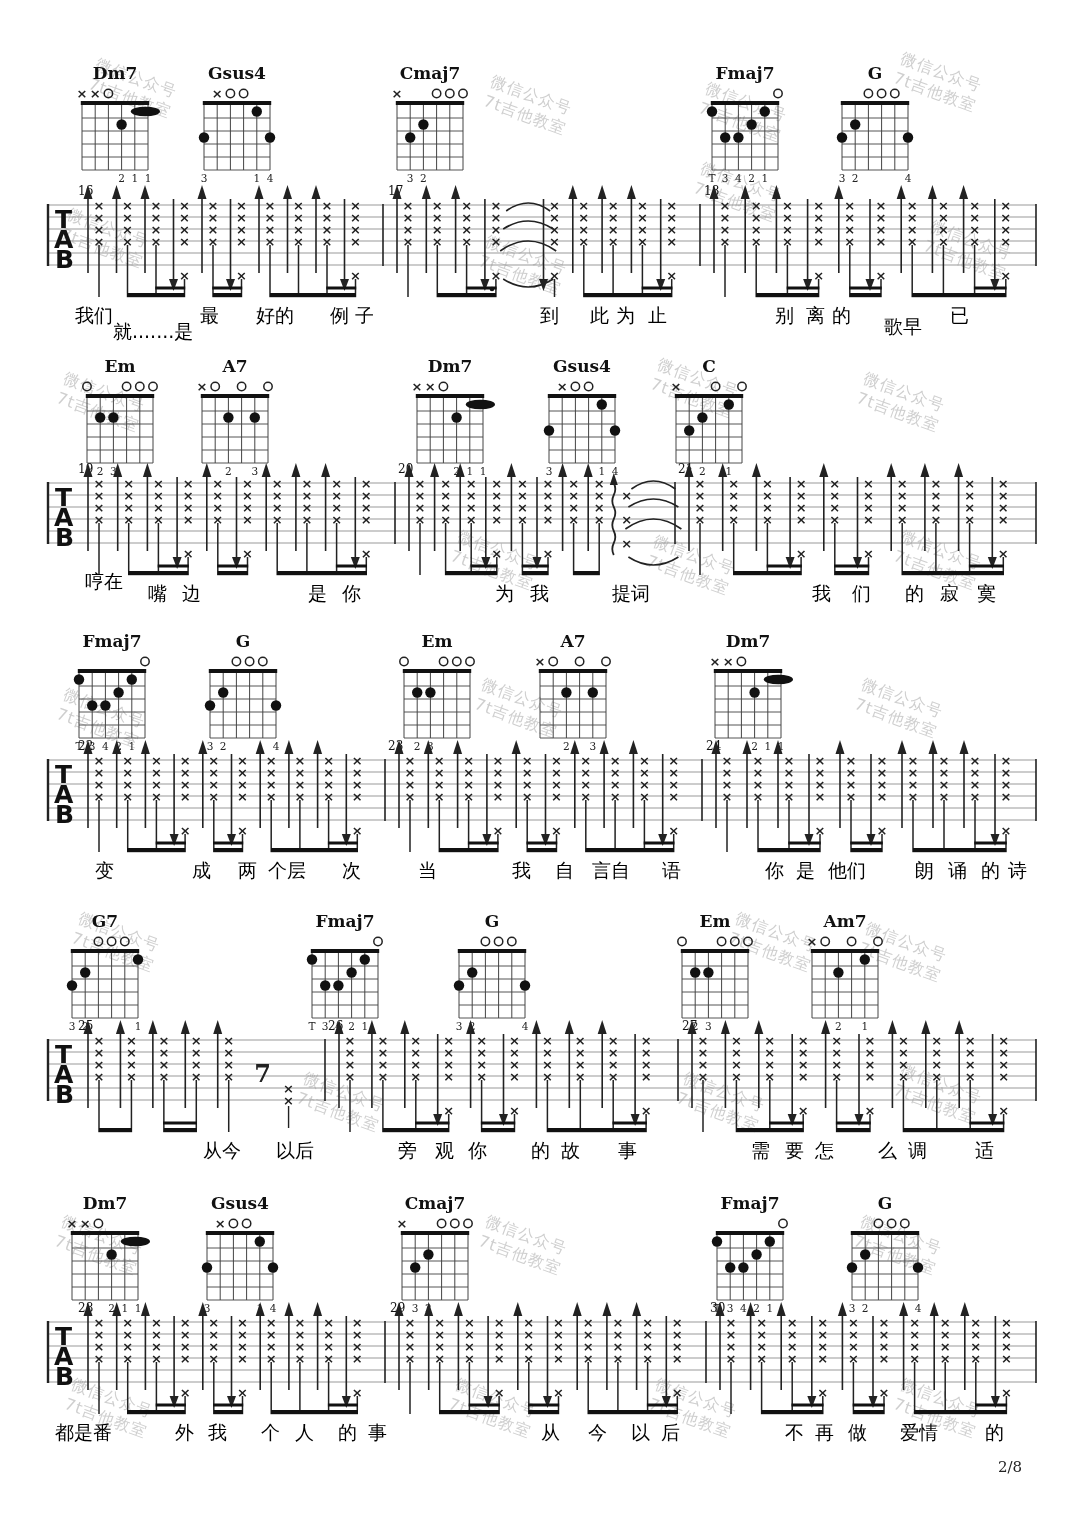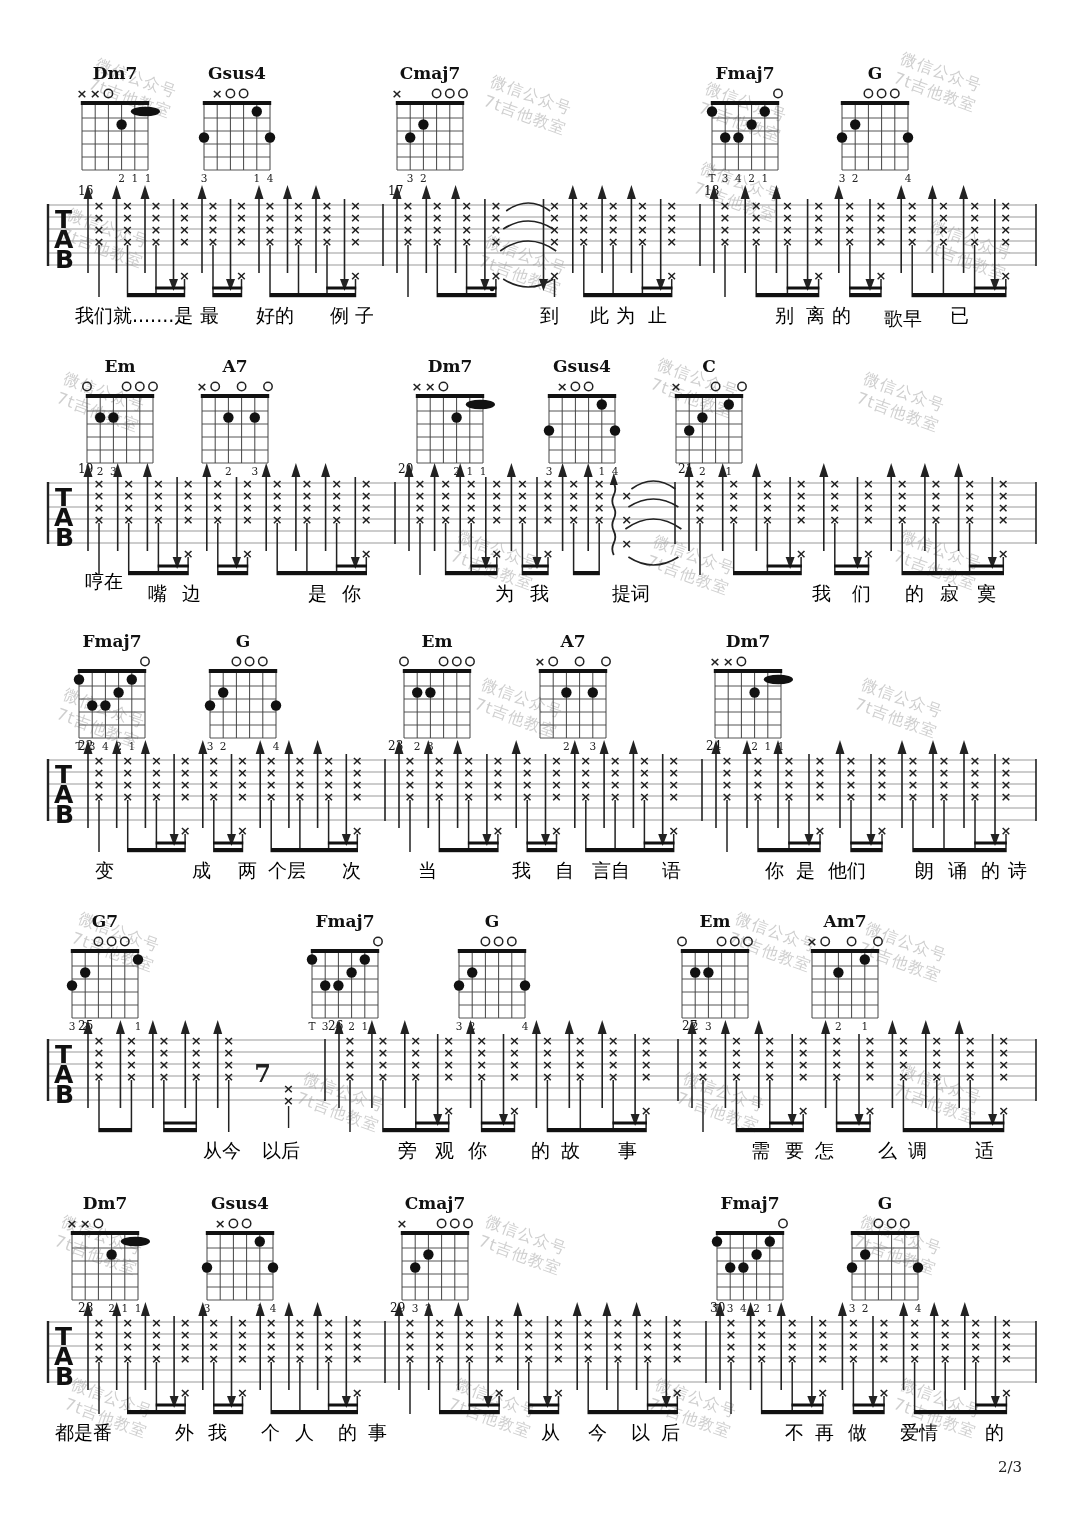--- a/index.html
+++ b/index.html
@@ -12,21 +12,21 @@
   .tabsvg{position:absolute;left:0;}
   .lyr{position:absolute;font-size:19px;color:#000;white-space:nowrap;
        font-family:"DejaVu Sans",sans-serif;}
   .pageno{position:absolute;left:998px;top:1458px;font-size:15px;
           font-family:"DejaVu Serif",serif;color:#222;}
 </style>
 </head>
 <body>
 
 <div class="sheet" id="sheet">
-  <div class="pageno">2/3</div>
+  <div class="pageno">2/8</div>
 <div class="wm" style="left:90px;top:68px">微信公众号<br>7t吉他教室</div>
     <div class="wm" style="left:485px;top:85px">微信公众号<br>7t吉他教室</div>
     <div class="wm" style="left:700px;top:92px">微信公众号<br>7t吉他教室</div>
     <div class="wm" style="left:895px;top:62px">微信公众号<br>7t吉他教室</div>
     <div class="wm" style="left:62px;top:218px">微信公众号<br>7t吉他教室</div>
     <div class="wm" style="left:480px;top:245px">微信公众号<br>7t吉他教室</div>
     <div class="wm" style="left:695px;top:172px">微信公众号<br>7t吉他教室</div>
     <div class="wm" style="left:925px;top:230px">微信公众号<br>7t吉他教室</div>
     <div class="wm" style="left:58px;top:382px">微信公众号<br>7t吉他教室</div>
     <div class="wm" style="left:652px;top:368px">微信公众号<br>7t吉他教室</div>
@@ -425,33 +425,33 @@
       <rect x="849.0999999999999" y="105.5" width="32.600000000000044" height="3" fill="#111"></rect>
       <line x1="912.2" y1="64" x2="912.2" y2="112" stroke="#222" stroke-width="1.5"></line>
       <line x1="943.4" y1="64" x2="943.4" y2="112" stroke="#222" stroke-width="1.5"></line>
       <line x1="974.6" y1="64" x2="974.6" y2="112" stroke="#222" stroke-width="1.5"></line>
       <line x1="1005.8" y1="98" x2="1005.8" y2="112" stroke="#222" stroke-width="1.5"></line>
       <rect x="911.5" y="112" width="94.99999999999991" height="4.2" fill="#111"></rect>
       <rect x="973.9" y="105.5" width="32.59999999999993" height="3" fill="#111"></rect>
       <circle cx="492" cy="108" r="2.3" fill="#111"></circle>
     </svg>
     <span class="lyr" style="left:75px;top:303px">我们</span>
-    <span class="lyr" style="left:113px;top:303px">就.......是</span>
+    <span class="lyr" style="left:113px;top:319px">就.......是</span>
     <span class="lyr" style="left:200px;top:303px">最</span>
     <span class="lyr" style="left:256px;top:303px">好的</span>
     <span class="lyr" style="left:330px;top:303px">例</span>
     <span class="lyr" style="left:355px;top:303px">子</span>
     <span class="lyr" style="left:540px;top:303px">到</span>
     <span class="lyr" style="left:590px;top:303px">此</span>
     <span class="lyr" style="left:616px;top:303px">为</span>
     <span class="lyr" style="left:648px;top:303px">止</span>
     <span class="lyr" style="left:775px;top:303px">别</span>
     <span class="lyr" style="left:806px;top:303px">离</span>
     <span class="lyr" style="left:832px;top:303px">的</span>
-    <span class="lyr" style="left:884px;top:306px">歌早</span>
+    <span class="lyr" style="left:884px;top:314px">歌早</span>
     <span class="lyr" style="left:950px;top:303px">已</span>
     <div style="position:absolute;left:75px;top:357px">
       <svg class="chord" width="92" height="122" viewBox="0 0 92 122">
         <text x="45" y="15" text-anchor="middle" font-size="17" font-weight="bold" font-family="DejaVu Serif,serif" fill="#111">Em</text>
         <circle cx="12" cy="29.5" r="4.2" fill="none" stroke="#222" stroke-width="1.5"></circle>
         <circle cx="51.6" cy="29.5" r="4.2" fill="none" stroke="#222" stroke-width="1.5"></circle>
         <circle cx="64.8" cy="29.5" r="4.2" fill="none" stroke="#222" stroke-width="1.5"></circle>
         <circle cx="78" cy="29.5" r="4.2" fill="none" stroke="#222" stroke-width="1.5"></circle>
         <rect x="10.8" y="37" width="68.4" height="4" fill="#111"></rect>
         <line x1="12" y1="54" x2="78" y2="54" stroke="#555" stroke-width="1"></line>
@@ -1577,21 +1577,21 @@
       <rect x="835.9" y="112" width="34.799999999999976" height="4.2" fill="#111"></rect>
       <rect x="835.9" y="105.5" width="34.799999999999976" height="3" fill="#111"></rect>
       <line x1="903.4" y1="64" x2="903.4" y2="112" stroke="#222" stroke-width="1.5"></line>
       <line x1="936.8" y1="64" x2="936.8" y2="112" stroke="#222" stroke-width="1.5"></line>
       <line x1="970.2" y1="64" x2="970.2" y2="112" stroke="#222" stroke-width="1.5"></line>
       <line x1="1003.5999999999999" y1="98" x2="1003.5999999999999" y2="112" stroke="#222" stroke-width="1.5"></line>
       <rect x="902.6999999999999" y="112" width="101.59999999999994" height="4.2" fill="#111"></rect>
       <rect x="969.5" y="105.5" width="34.79999999999986" height="3" fill="#111"></rect>
     </svg>
     <span class="lyr" style="left:203px;top:1138px">从今</span>
-    <span class="lyr" style="left:262px;top:1138px">以后</span>
+    <span class="lyr" style="left:276px;top:1138px">以后</span>
     <span class="lyr" style="left:398px;top:1138px">旁</span>
     <span class="lyr" style="left:435px;top:1138px">观</span>
     <span class="lyr" style="left:468px;top:1138px">你</span>
     <span class="lyr" style="left:531px;top:1138px">的</span>
     <span class="lyr" style="left:561px;top:1138px">故</span>
     <span class="lyr" style="left:618px;top:1138px">事</span>
     <span class="lyr" style="left:751px;top:1138px">需</span>
     <span class="lyr" style="left:785px;top:1138px">要</span>
     <span class="lyr" style="left:815px;top:1138px">怎</span>
     <span class="lyr" style="left:878px;top:1138px">么</span>

